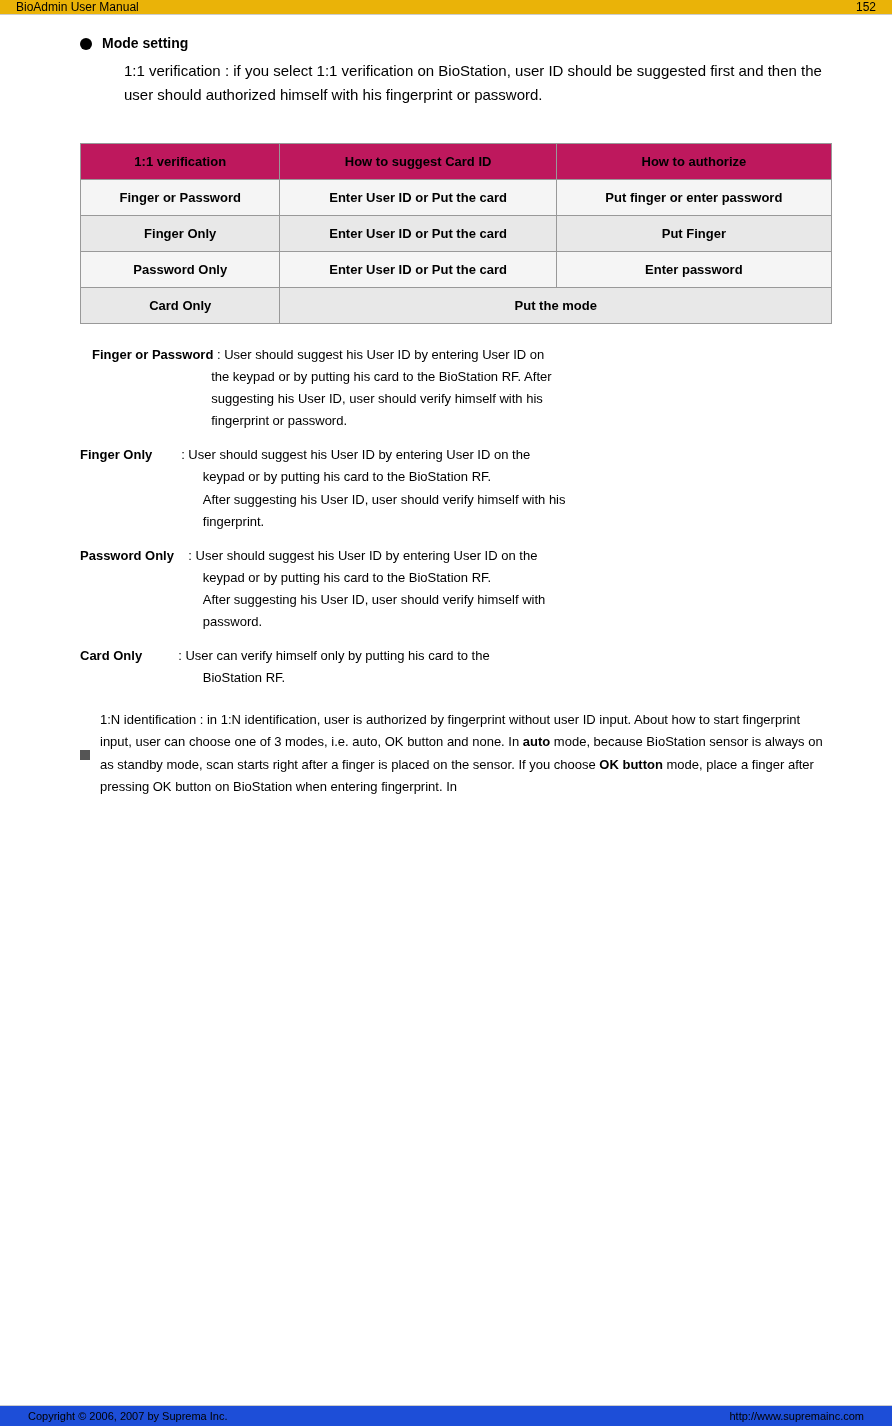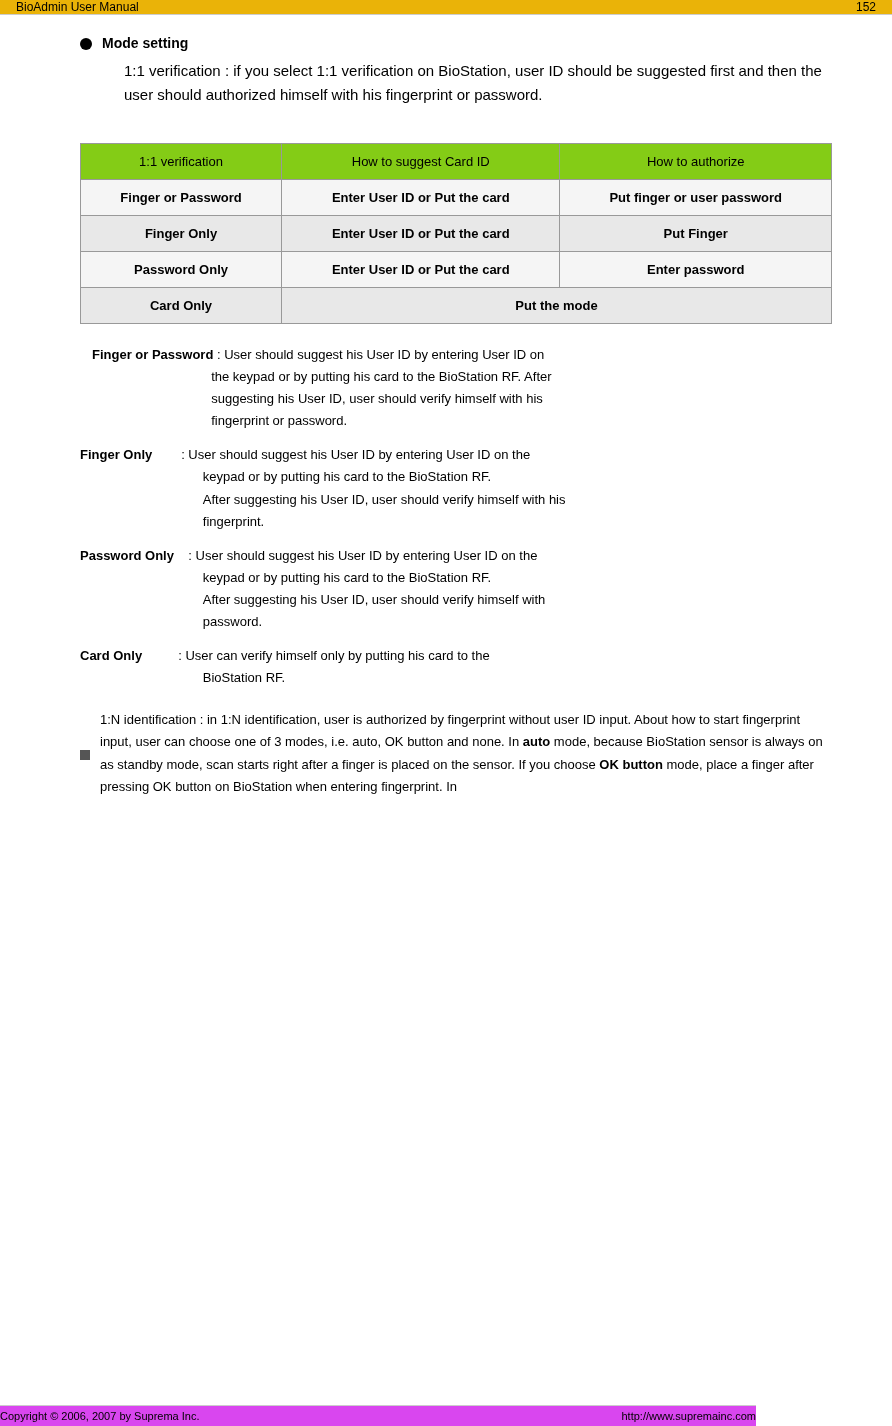--- a/index.html
+++ b/index.html
@@ -56,22 +56,22 @@
       margin-bottom: 20px;
       font-size: 13px;
     }
     th, td {
       border: 1px solid #999;
       padding: 10px 12px;
       text-align: center;
       font-weight: bold;
     }
     thead th {
-      background: #84cc16;
-      font-weight: normal;
+      background: #be185d;
+      font-weight: bold;
     }
     tbody tr:nth-child(even) {
       background: #e8e8e8;
     }
     tbody tr:nth-child(odd) {
       background: #f5f5f5;
     }
     .desc-section {
       margin-bottom: 20px;
       font-size: 13px;
@@ -91,26 +91,26 @@
       flex-shrink: 0;
     }
     .bullet-text {
       font-size: 13px;
       line-height: 1.7;
       flex: 1;
     }
     .footer-bar {
       position: fixed;
       bottom: 0;
-      width: 756px;
+      width: 892px;
       display: flex;
       justify-content: space-between;
-      padding: 4px 0;
+      padding: 4px 28px;
       border-top: 1px solid #ccc;
-      background: #d946ef;
+      background: #1d4ed8;
       font-size: 11px;
     }
   </style>
 </head>
 <body>
 
 <div class="header-bar">
   <span>BioAdmin  User  Manual</span>
   <span>152</span>
 </div>
@@ -130,21 +130,21 @@
       <tr>
         <th>1:1 verification</th>
         <th>How to suggest Card ID</th>
         <th>How to authorize</th>
       </tr>
     </thead>
     <tbody id="table-body">
     <tr>
           <td>Finger or Password</td>
           <td>Enter User ID or Put the card</td>
-          <td>Put finger or user password</td>
+          <td>Put finger or enter password</td>
         </tr>
         <tr>
           <td>Finger Only</td>
           <td>Enter User ID or Put the card</td>
           <td>Put Finger</td>
         </tr>
         <tr>
           <td>Password Only</td>
           <td>Enter User ID or Put the card</td>
           <td>Enter password</td>

